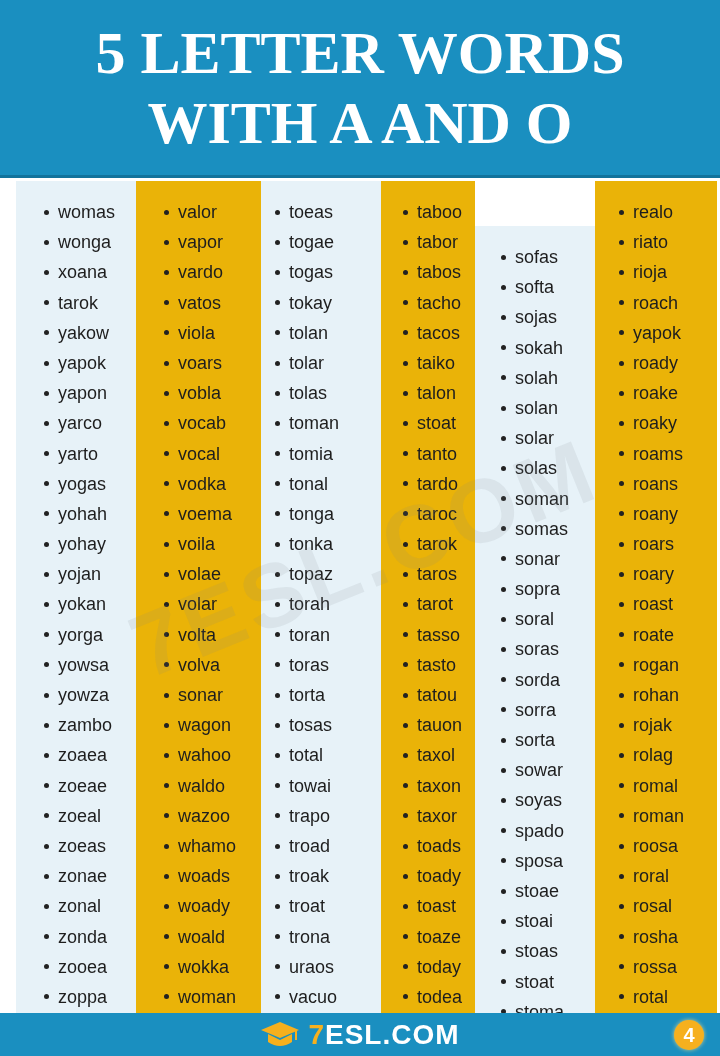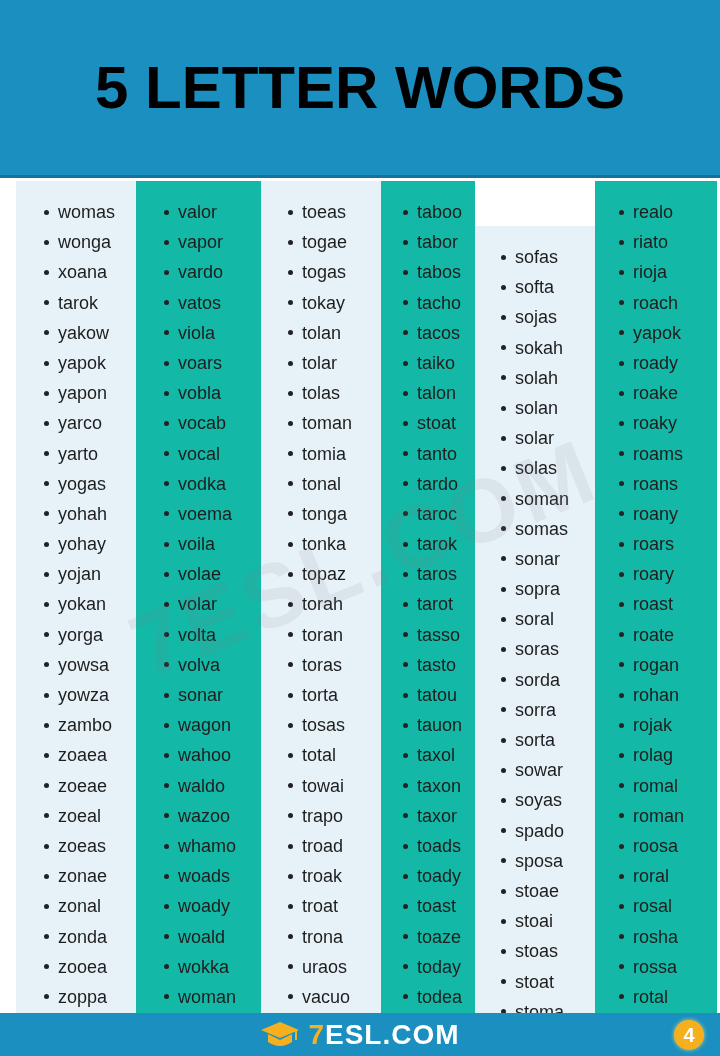--- a/index.html
+++ b/index.html
@@ -6,32 +6,32 @@
     html, body { width: 720px; height: 1056px; overflow: hidden; background: #ffffff; }
     body { font-family: "Liberation Sans", "DejaVu Sans", sans-serif; position: relative; }
 
     .header {
       position: absolute; left: 0; top: 0; width: 720px; height: 178px;
       background: #1a8fc0;
       display: flex; flex-direction: column; align-items: center; justify-content: center;
       border-bottom: 3px solid #12739c;
     }
     .title-line {
-      color: #000000; font-weight: 700; font-size: 60px; line-height: 70px;
+      color: #ffffff; font-weight: 700; font-size: 60px; line-height: 70px;
       letter-spacing: 0px; 
-      font-family: Liberation Sans, sans-serif;
+      font-family: Liberation Serif, serif;
     }
 
     .columns {
       position: absolute; left: 16px; top: 181px; width: 720px; height: 832px;
       display: flex;
     }
     .col { height: 100%; padding-top: 16px; }
     .col.shaded { background: #e7f2f8; }
-    .col.plain { background: #14b8a6; }
+    .col.plain { background: #eab308; }
     .col ul { list-style: none; }
     .col li {
       height: 30.2px; line-height: 30.2px;
       font-size: 18px; color: #1e1e1e;
       white-space: nowrap;
       display: flex; align-items: center;
     }
     .bullet {
       display: inline-block; width: 5px; height: 5px; border-radius: 50%;
       background: #222; margin-right: 9px; flex-shrink: 0;
@@ -70,20 +70,21 @@
       font-weight: 700; font-size: 20px;
       display: flex; align-items: center; justify-content: center;
       box-shadow: 0 0 4px rgba(255,220,120,0.8);
     }
   </style>
 </head>
 <body>
 
 <div class="header">
   <div class="title-line">5 LETTER WORDS</div>
+  <div class="title-line">WITH A AND O</div>
 </div>
 
 <div class="columns">
   <div class="col shaded" style="width:120px; padding-left:28px;">
       <ul>
         <li>
           <span class="bullet"></span>
           <span>womas</span>
         </li>
         <li>
@@ -297,21 +298,21 @@
         <li>
           <span class="bullet"></span>
           <span>wokka</span>
         </li>
         <li>
           <span class="bullet"></span>
           <span>woman</span>
         </li>
       </ul>
     </div>
-  <div class="col shaded" style="width:120px; padding-left:27px;">
+  <div class="col shaded" style="width:120px; padding-left:14px;">
       <ul>
         <li>
           <span class="bullet"></span>
           <span>toeas</span>
         </li>
         <li>
           <span class="bullet"></span>
           <span>togae</span>
         </li>
         <li>

